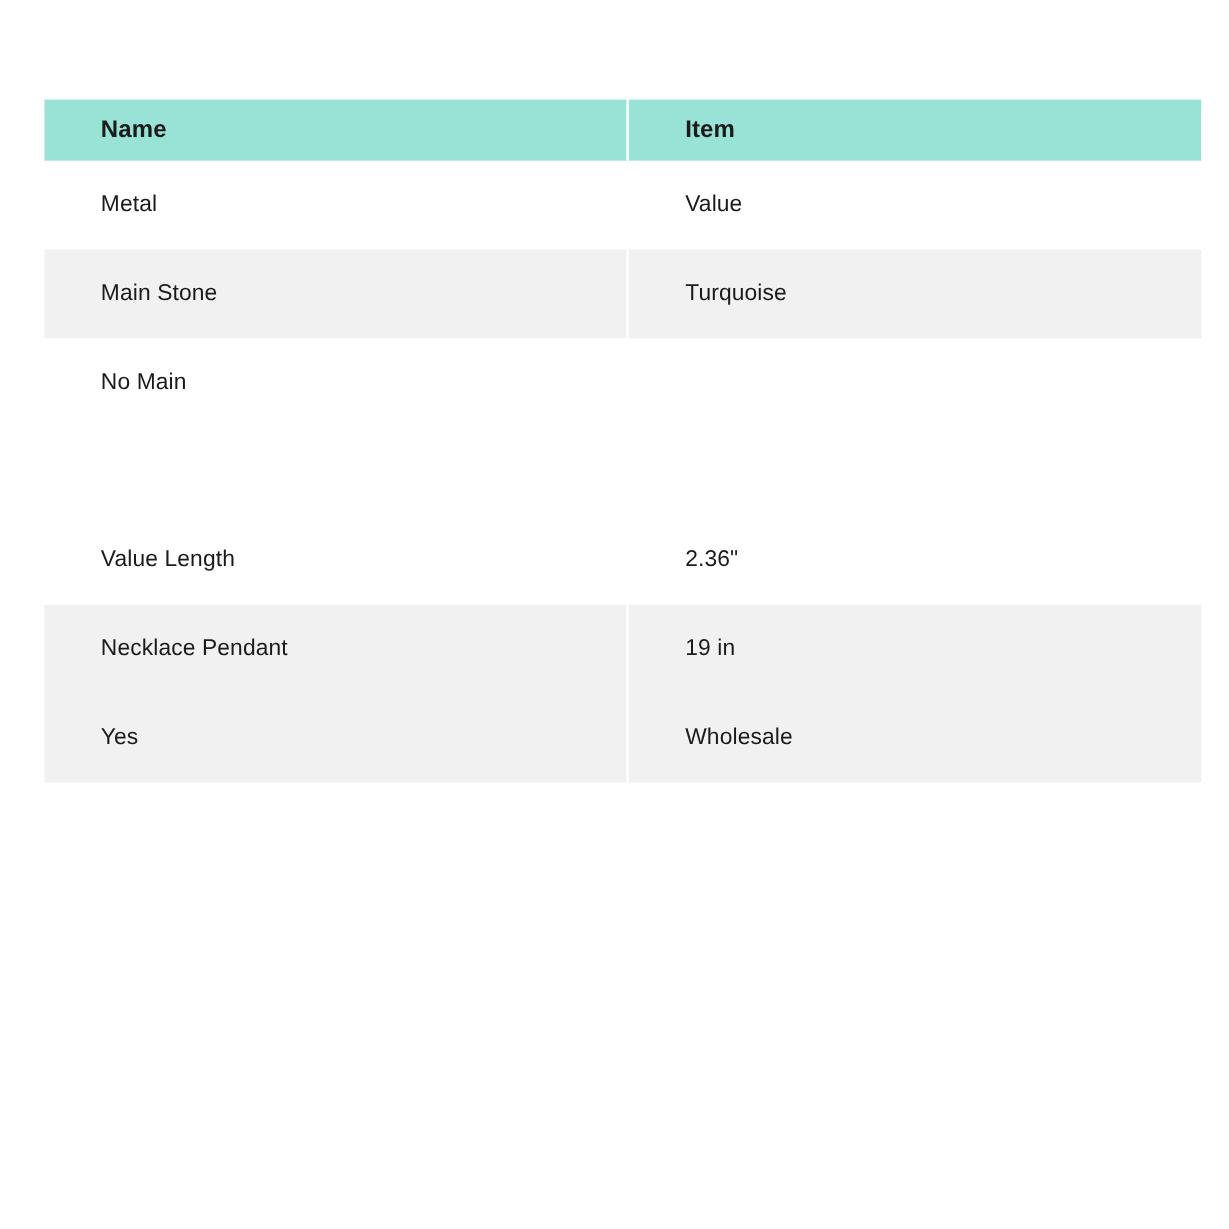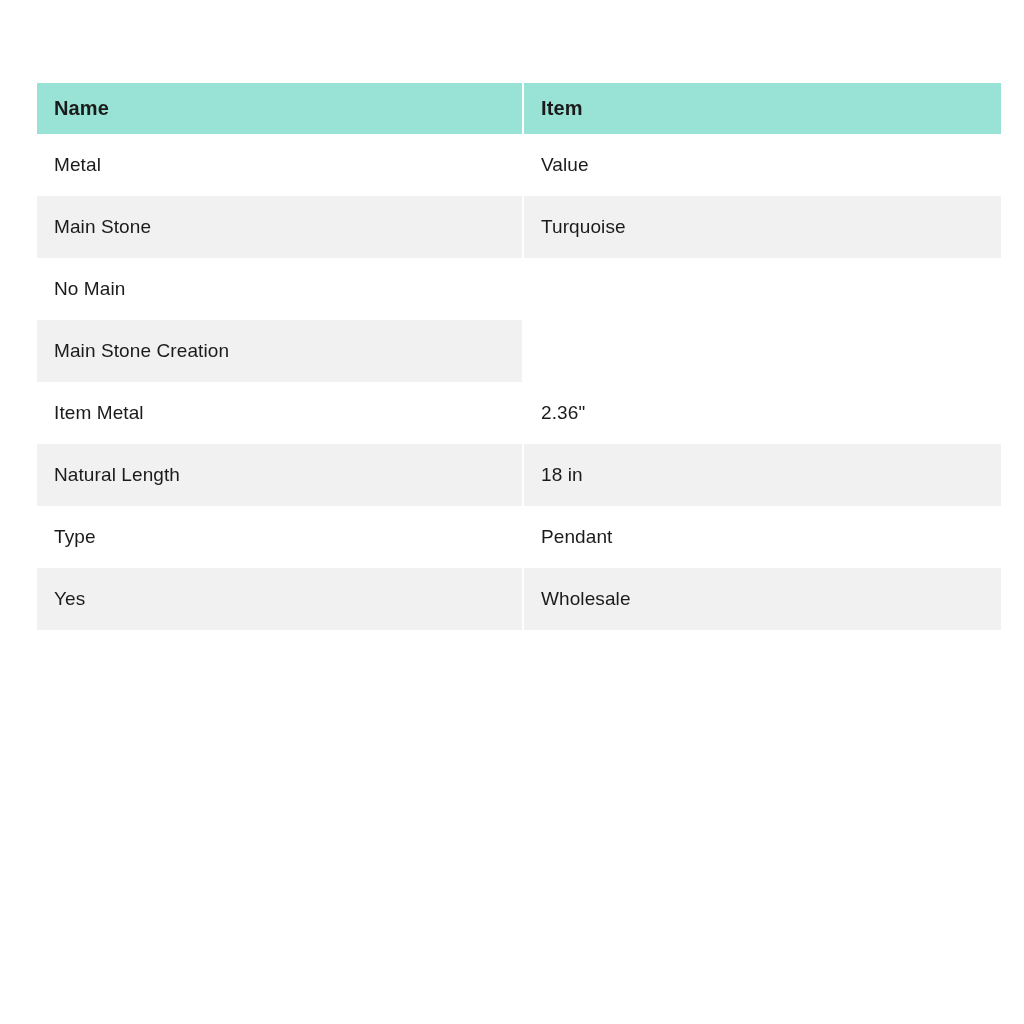--- a/index.html
+++ b/index.html
@@ -21,25 +21,25 @@
     left:37px;top:83px;
     width:964px;
   }
   .t-row{
     display:grid;
     grid-template-columns:485px 1fr;
     column-gap:2px;               
     background:var(--page-bg);
   }
   .t-row.header{height:51px;}
-  .t-row.data{height:62px;}
+  .t-row.data{height:74px;}
   .cell{
     display:flex;
     align-items:center;
-    padding-left:17px;
+    padding-left:47px;
     font-size:19px;
     letter-spacing:.1px;
     overflow:hidden;
     white-space:nowrap;
   }
   .header .cell{
     background:var(--header-bg);
     font-weight:700;
     font-size:20px;
   }
@@ -64,36 +64,31 @@
   <div class="t-row data even">
     <div class="cell">Main Stone</div>
     <div class="cell">Turquoise</div>
   </div>
 
   <div class="t-row data odd">
     <div class="cell">No Main</div>
   </div>
 
   <div class="t-row data even">
-    <div class="cell">Main Stone Creation</div>
   </div>
 
   <div class="t-row data odd">
-    <div class="cell">Item Metal</div>
+    <div class="cell">Value Length</div>
     <div class="cell">2.36"</div>
   </div>
 
   <div class="t-row data even">
-    <div class="cell">Natural Length</div>
-    <div class="cell">18 in</div>
+    <div class="cell">Necklace Pendant</div>
+    <div class="cell">19 in</div>
   </div>
 
-  <div class="t-row data odd">
-    <div class="cell">Type</div>
-    <div class="cell">Pendant</div>
-  </div>
 
   <div class="t-row data even">
     <div class="cell">Yes</div>
     <div class="cell">Wholesale</div>
   </div>
 
 </div>
 
 </body></html>

